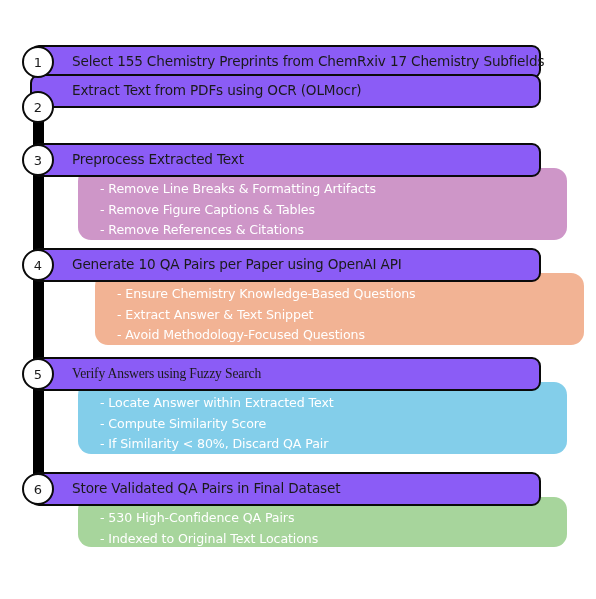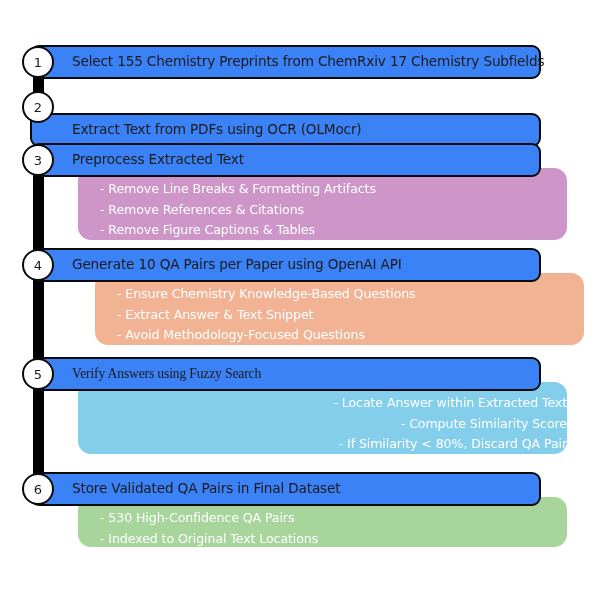--- a/index.html
+++ b/index.html
@@ -32,21 +32,21 @@
     z-index: 1;
   }
 
   
   .step-box {
     position: absolute;
     left: 30px;
     width: 511px;
     height: 34px;
     box-sizing: border-box;
-    background: #3b82f6;
+    background: #8b5cf6;
     border: 2.2px solid #0a0a0a;
     border-radius: 9px;
     z-index: 3;
   }
 
   .step-label {
     position: absolute;
     left: 40px;
     top: 50%;
     transform: translateY(-50%);
@@ -104,49 +104,49 @@
     <div class="spine" style="top: 107px; height: 53px;"></div>
     <div class="spine" style="top: 160px; height: 105px;"></div>
     <div class="spine" style="top: 265px; height: 109px;"></div>
     <div class="spine" style="top: 374px; height: 115px;"></div>
     <div class="step-box" style="top: 45px;">
       <div class="step-label">Select 155 Chemistry Preprints from ChemRxiv 17 Chemistry Subfields</div>
     </div>
     <div class="step-circle" style="top: 46px;">
       <span>1</span>
     </div>
-    <div class="step-box" style="top: 74px; margin-top: 39px;">
+    <div class="step-box" style="top: 74px;">
       <div class="step-label">Extract Text from PDFs using OCR (OLMocr)</div>
     </div>
     <div class="step-circle" style="top: 91px;">
       <span>2</span>
     </div>
     <div class="detail-panel" style="top: 168px; height: 72px; background: rgb(206, 150, 200);">
       <div class="detail-line">-  Remove Line Breaks &amp; Formatting Artifacts</div>
+      <div class="detail-line">-  Remove Figure Captions &amp; Tables</div>
       <div class="detail-line">-  Remove References &amp; Citations</div>
-      <div class="detail-line">-  Remove Figure Captions &amp; Tables</div>
     </div>
     <div class="step-box" style="top: 143px;">
       <div class="step-label">Preprocess Extracted Text</div>
     </div>
     <div class="step-circle" style="top: 144px;">
       <span>3</span>
     </div>
     <div class="detail-panel" style="top: 273px; height: 72px; background: rgb(242, 179, 148); margin-left: 17px;">
       <div class="detail-line">-  Ensure Chemistry Knowledge-Based Questions</div>
       <div class="detail-line">-  Extract Answer &amp; Text Snippet</div>
       <div class="detail-line">-  Avoid Methodology-Focused Questions</div>
     </div>
     <div class="step-box" style="top: 248px;">
       <div class="step-label">Generate 10 QA Pairs per Paper using OpenAI API</div>
     </div>
     <div class="step-circle" style="top: 249px;">
       <span>4</span>
     </div>
-    <div class="detail-panel" style="top: 382px; height: 72px; background: rgb(131, 206, 234); text-align: right;">
+    <div class="detail-panel" style="top: 382px; height: 72px; background: rgb(131, 206, 234);">
       <div class="detail-line">-  Locate Answer within Extracted Text</div>
       <div class="detail-line">-  Compute Similarity Score</div>
       <div class="detail-line">-  If Similarity &lt; 80%, Discard QA Pair</div>
     </div>
     <div class="step-box" style="top: 357px; font-family: Liberation Serif, serif;">
       <div class="step-label">Verify Answers using Fuzzy Search</div>
     </div>
     <div class="step-circle" style="top: 358px;">
       <span>5</span>
     </div>

